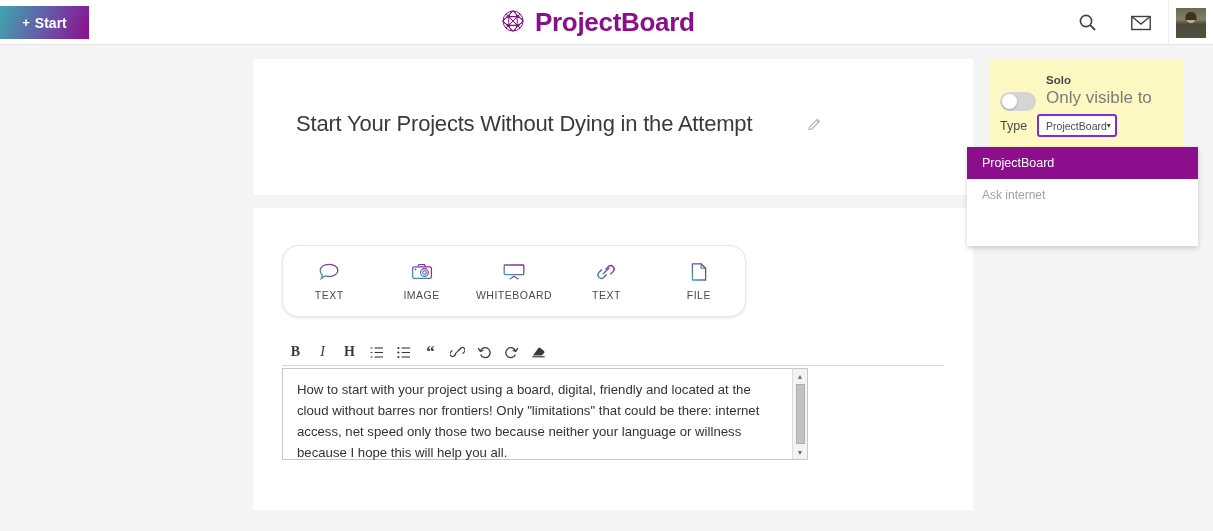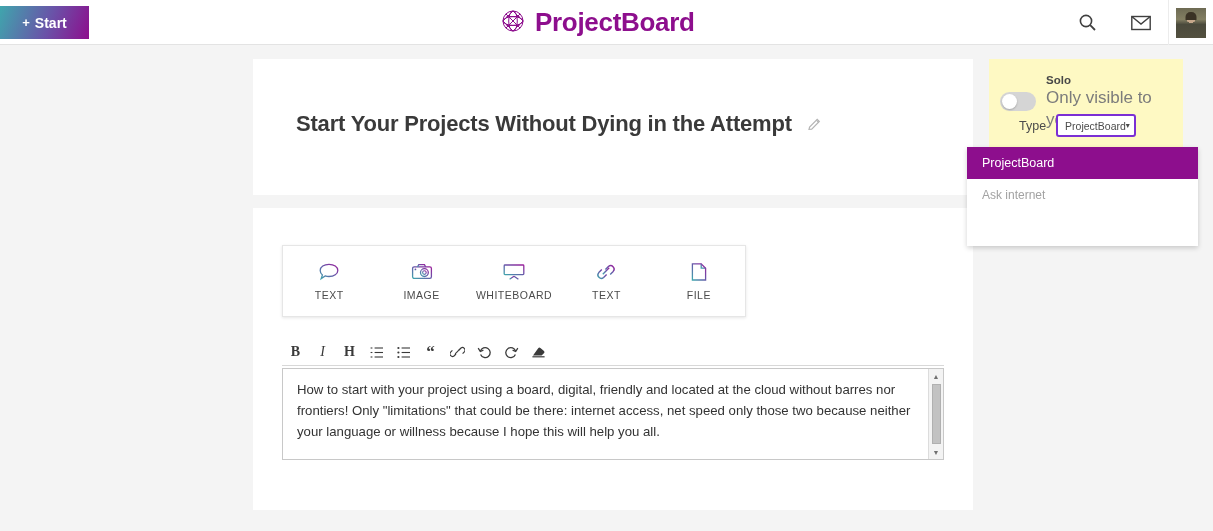--- a/index.html
+++ b/index.html
@@ -79,38 +79,38 @@
   
   .card {
     position: absolute;
     background: #ffffff;
   }
   #title-card { left: 253px; top: 59px; width: 720px; height: 136px; }
   #editor-card { left: 253px; top: 208px; width: 720px; height: 302px; }
 
   .page-title {
     position: absolute; left: 43px; top: 52px;
-    font-size: 22px; font-weight: bold;
+    font-size: 22px; font-weight: normal;
     color: #3a3a3a;
     letter-spacing: -0.2px;
     white-space: nowrap;
   }
   .edit-pencil {
     position: absolute; left: 554px; top: 58px;
     cursor: pointer;
     color: #b4b4b4;
   }
 
   
   .type-bar {
     position: absolute; left: 29px; top: 37px;
     width: 464px; height: 72px;
     background: #fff;
     border: 1px solid #e6e6e6;
-    border-radius: 0;
+    border-radius: 16px;
     box-shadow: 0 1px 3px rgba(0,0,0,.10);
     display: flex; align-items: center;
   }
   .type-item {
     flex: 1;
     height: 100%;
     display: flex; flex-direction: column;
     align-items: center; justify-content: center;
     gap: 7px;
     cursor: pointer;
@@ -138,21 +138,21 @@
     font-size: 14px;
     font-family: "Liberation Serif", serif;
   }
   .rt-btn.b { font-weight: bold; }
   .rt-btn.i { font-style: italic; font-family: "Liberation Serif", serif; }
   .rt-btn.h { font-weight: bold; }
 
   
   .editor-box {
     position: absolute; left: 29px; top: 160px;
-    width: 662px; height: 92px;
+    width: 526px; height: 92px;
     background: #fff;
     border: 1px solid #c8c8c8;
     display: flex;
   }
   .editor-text {
     flex: 1;
     padding: 10px 12px 8px 14px;
     font-size: 13.2px;
     line-height: 21px;
     color: #333333;
@@ -203,21 +203,21 @@
     border-radius: 50%;
     background: #ffffff;
     box-shadow: 0 1px 2px rgba(0,0,0,.22);
   }
   .solo-text { line-height: 1.25; }
   .solo-title { font-size: 11.5px; font-weight: bold; color: #484848; }
   .solo-sub { font-size: 17px; color: #7c7c7c; }
 
   .type-row {
     position: absolute; left: 11px; top: 55px;
-    display: flex; align-items: center; gap: 10px; margin-left: 19px;
+    display: flex; align-items: center; gap: 10px;
   }
   .type-word { font-size: 12.5px; color: #4b4b4b; }
   .type-select {
     width: 80px; height: 23px;
     border: 2px solid #7b2fd4;
     border-radius: 3px;
     background: #fff;
     display: flex; align-items: center;
     justify-content: space-between;
     padding: 0 6px 0 7px;

